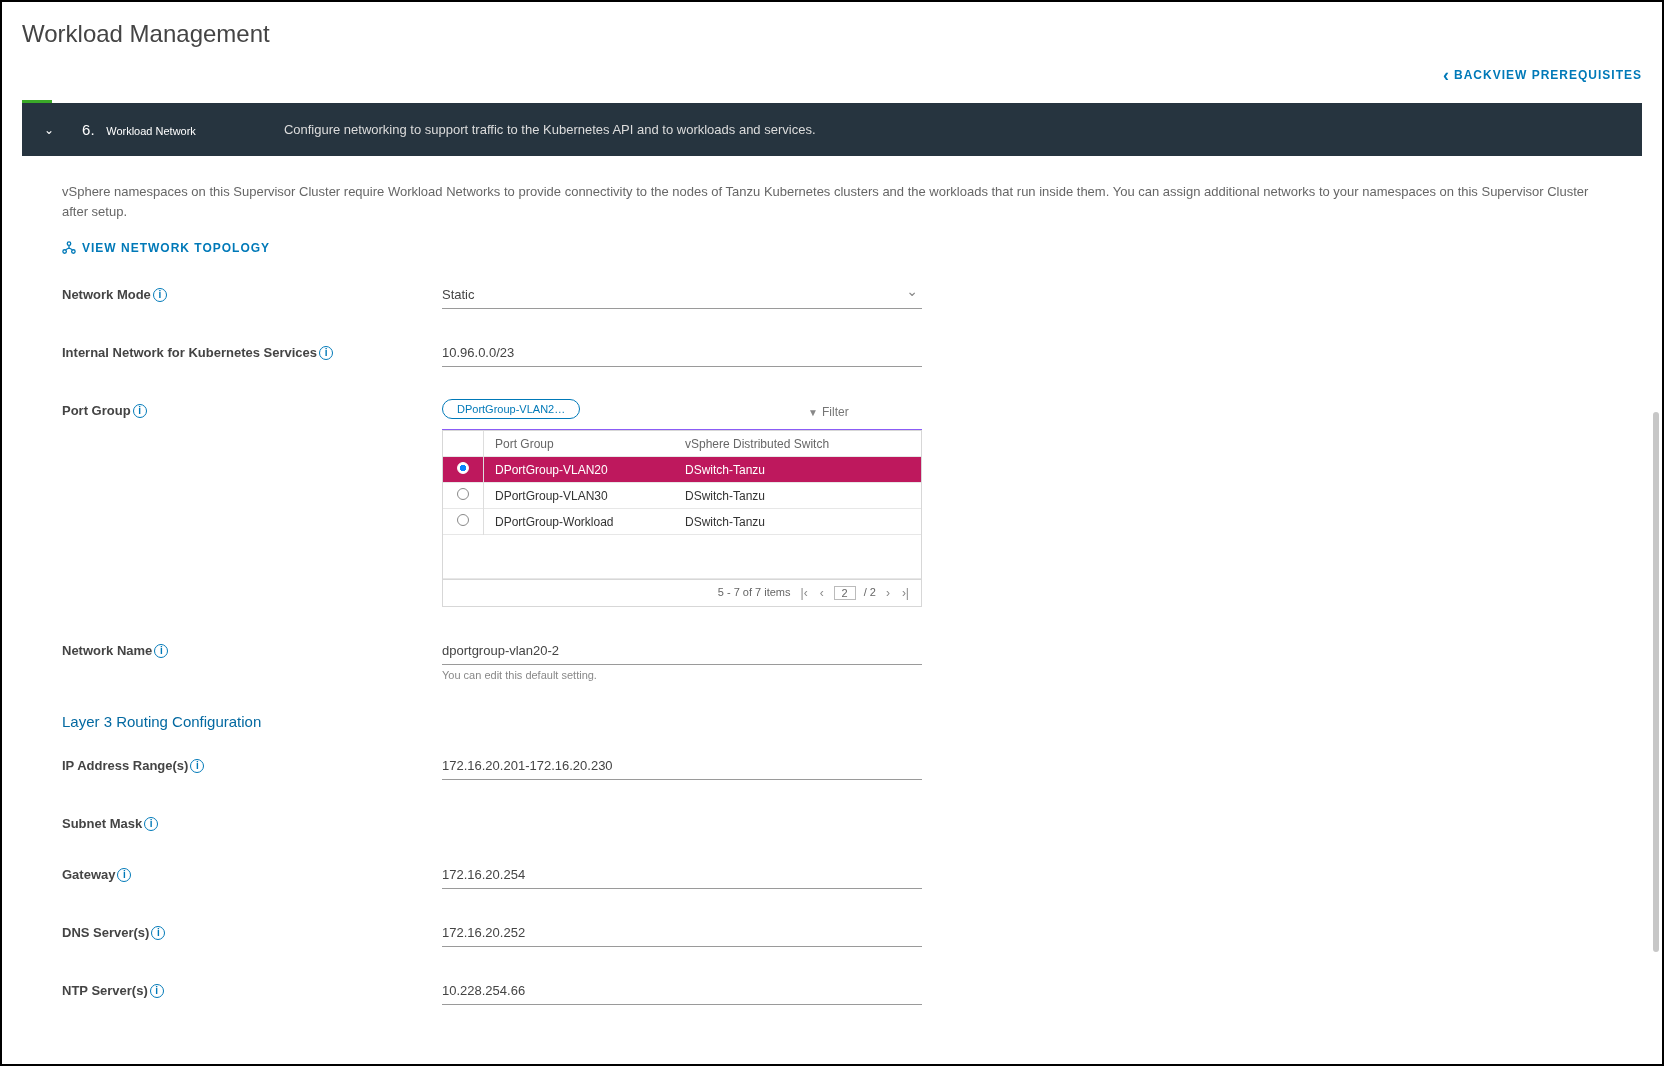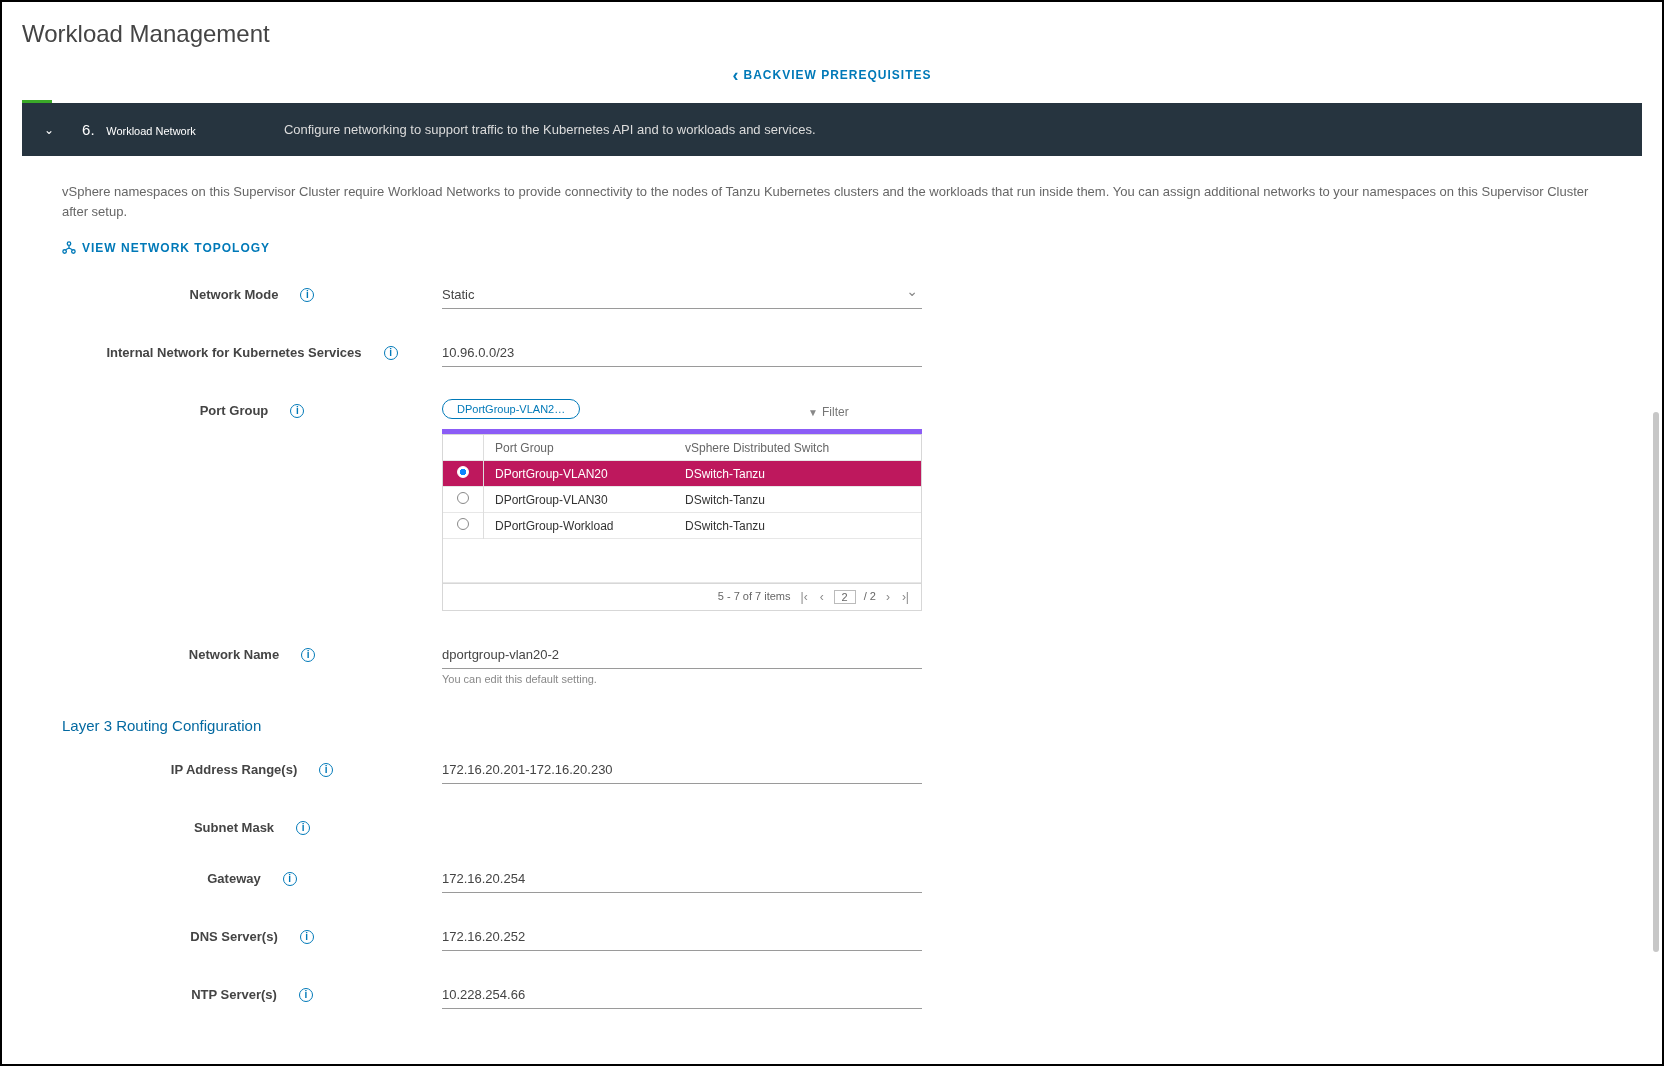--- a/index.html
+++ b/index.html
@@ -16,21 +16,21 @@
     position: relative;
   }
   .page-title {
     font-size: 24px;
     font-weight: 400;
     color: #444;
     padding: 18px 20px 12px 20px;
   }
   .toolbar {
     display: flex;
-    justify-content: center;
+    justify-content: flex-end;
     align-items: center;
     padding: 8px 20px 18px 20px;
   }
   .back-link {
     color: #0079b8;
     font-size: 12px;
     letter-spacing: 1px;
     font-weight: 600;
     cursor: pointer;
     display: inline-flex;
@@ -105,23 +105,22 @@
     margin-bottom: 32px;
   }
   .form-label {
     width: 380px;
     flex-shrink: 0;
     font-size: 13px;
     color: #444;
     font-weight: 600;
     display: flex;
     align-items: center;
-    gap: 22px;
+    gap: 2px;
     padding-top: 4px;
-    justify-content: center;
   }
   .info-icon {
     display: inline-flex;
     width: 14px; height: 14px;
     border: 1px solid #0079b8;
     border-radius: 50%;
     color: #0079b8;
     font-size: 10px;
     line-height: 12px;
     justify-content: center;
@@ -168,21 +167,21 @@
     color: #0079b8;
     border-radius: 12px;
     padding: 3px 14px;
     font-size: 11px;
     margin-bottom: 6px;
   }
   .pg-toolbar {
     display: flex;
     align-items: center;
     justify-content: space-between;
-    border-bottom: 5px solid #8b5cf6;
+    border-bottom: 1px solid #8b5cf6;
     padding-bottom: 4px;
     width: 480px;
   }
   .pg-filter {
     display: inline-flex;
     align-items: center;
     gap: 4px;
     color: #888;
     font-size: 12px;
   }

